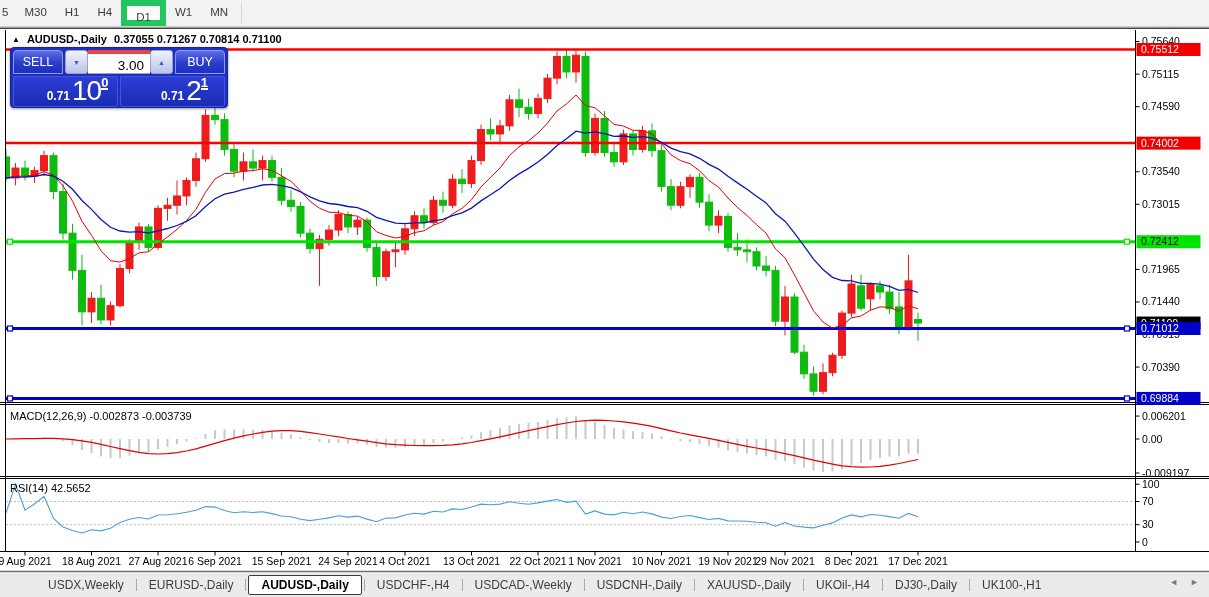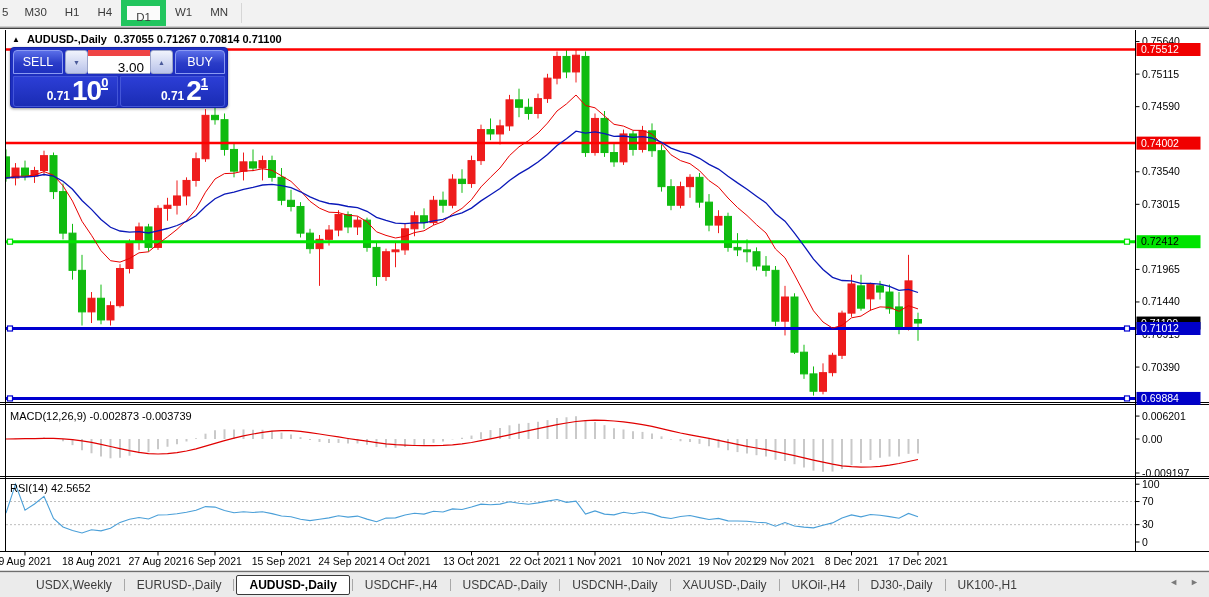--- a/index.html
+++ b/index.html
@@ -27,34 +27,34 @@
   .ocp { position:absolute; top:20px; left:10px; width:218px; height:61px;
     background:#1e2fc0; border:1px solid #1424a8; border-radius:4px; padding:2px;
     box-shadow:0 1px 3px rgba(0,0,0,.4); }
   .ocp-top { display:flex; height:24px; gap:2px; }
   .ocp-btn { flex:0 0 50px; border:1px solid #8a9af2; border-radius:4px 4px 0 0;
     background:linear-gradient(#5a6ee8, #2a3cc8 55%, #1e30c0);
     color:#fff; font-size:12.5px; font-family:"Liberation Sans",sans-serif; cursor:pointer; }
   .ocp-spin { flex:1; display:flex; height:24px; }
   .spin-btn { width:23px; border:1px solid #9aa4c8; background:linear-gradient(#f0f3fc,#b9c3ea);
     color:#4a5a9a; font-size:7px; border-radius:3px; cursor:pointer; }
-  .spin-value { flex:1; background:#fff; border-top:6px solid #ef4444; border-bottom:1px solid #9aa4c8;
+  .spin-value { flex:1; background:#fff; border-top:4px solid #ef4444; border-bottom:1px solid #9aa4c8;
     font-size:13.5px; color:#000; text-align:right; padding:4px 6px 12px 0; }
   .ocp-prices { display:flex; margin-top:2px; height:31px; gap:2px; }
   .ocp-price { flex:1; background:linear-gradient(#2c3ed6,#1a2cb4); border:1px solid #4456d8;
     border-radius:0 0 3px 3px; color:#fff; display:flex; align-items:flex-end;
     justify-content:center; padding-bottom:2px; cursor:pointer; }
   .p-small { font-size:12px; font-weight:bold; margin-right:2px; line-height:15px;margin-left:24px; }
-  .p-big   { font-size:28px; font-weight:bold; line-height:26px; letter-spacing:-1px; }
+  .p-big   { font-size:28px; font-weight:normal; line-height:26px; letter-spacing:-1px; }
   .p-sup   { font-size:13px; font-weight:bold; line-height:10px; align-self:flex-start;
     margin-top:1px; border-bottom:2px solid #fff; }
 
   
   .tabs { position:absolute; top:573px; left:0; width:1209px; height:24px; background:#ebebeb;
-    display:flex; align-items:center; padding-left:26px; font-size:12px; color:#3c3c3c; }
+    display:flex; align-items:center; padding-left:38px; font-size:12px; color:#3c3c3c; }
   .tab { padding:3px 10px; white-space:nowrap; cursor:pointer; }
   .tab.active { background:#fff; border:1px solid #3a3a3a; border-radius:2px; font-weight:bold; color:#000; padding:2px 12px; }
   .tab-sep { width:1px; height:12px; background:#a8a8a8; margin:0 2px; }
   .tab-arrows { position:absolute; right:10px; top:4px; display:flex; gap:12px; }
   .tab-arrow { font-size:9px; color:#7a7a7a; cursor:pointer; }
 </style>
 </head>
 <body>
 
 <div class="app">
@@ -512,21 +512,21 @@
 
   <div class="tabs" id="tabs">
       <div class="tab">USDX,Weekly</div>
       <div class="tab-sep"></div>
       <div class="tab">EURUSD-,Daily</div>
       <div class="tab-sep"></div>
       <div class="tab active">AUDUSD-,Daily</div>
       <div class="tab-sep"></div>
       <div class="tab">USDCHF-,H4</div>
       <div class="tab-sep"></div>
-      <div class="tab">USDCAD-,Daily</div>
+      <div class="tab">USDCAD-,Weekly</div>
       <div class="tab-sep"></div>
       <div class="tab">USDCNH-,Daily</div>
       <div class="tab-sep"></div>
       <div class="tab">XAUUSD-,Daily</div>
       <div class="tab-sep"></div>
       <div class="tab">UKOil-,H4</div>
       <div class="tab-sep"></div>
       <div class="tab">DJ30-,Daily</div>
       <div class="tab-sep"></div>
       <div class="tab">UK100-,H1</div>

